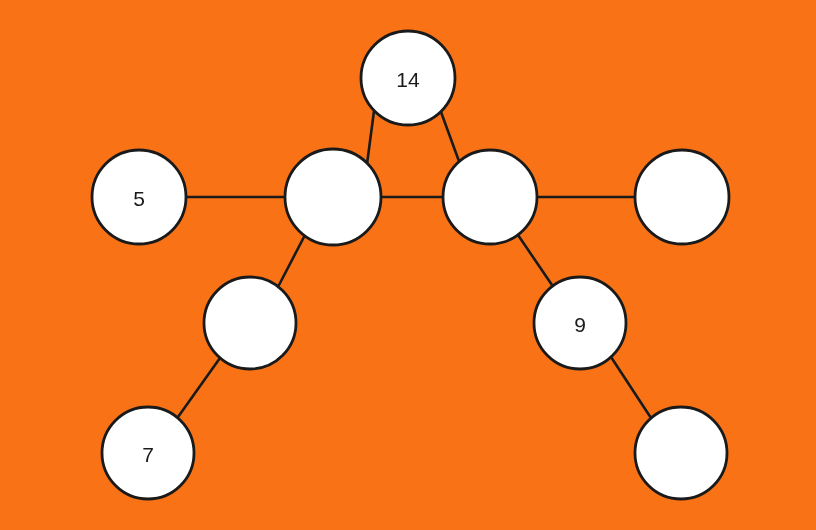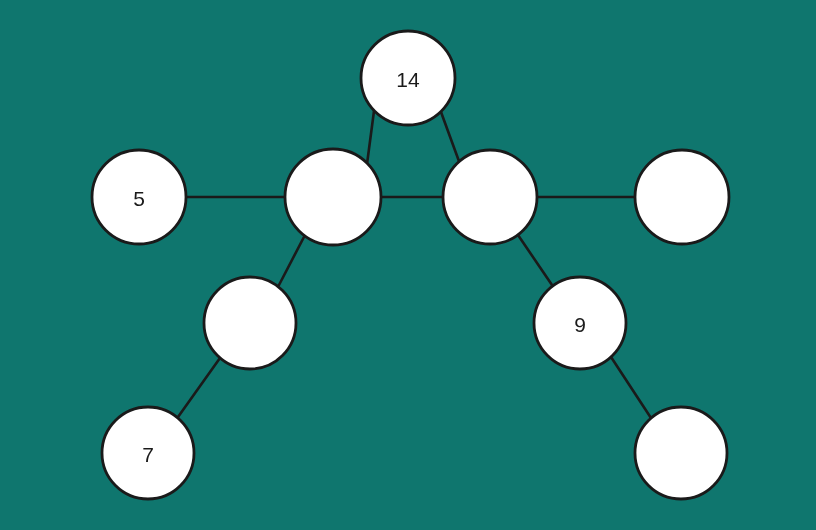--- a/index.html
+++ b/index.html
@@ -8,21 +8,21 @@
     padding: 0;
     background: #ffffff;
   }
   body {
     font-family: "Liberation Sans", sans-serif;
   }
   #canvas-wrap {
     position: relative;
     width: 816px;
     height: 530px;
-    background: #0f766e;
+    background: #f97316;
     overflow: hidden;
   }
   #graph-svg {
     display: block;
     width: 816px;
     height: 530px;
   }
   .graph-edge {
     stroke: #1a1a1a;
     stroke-width: 2.6;

